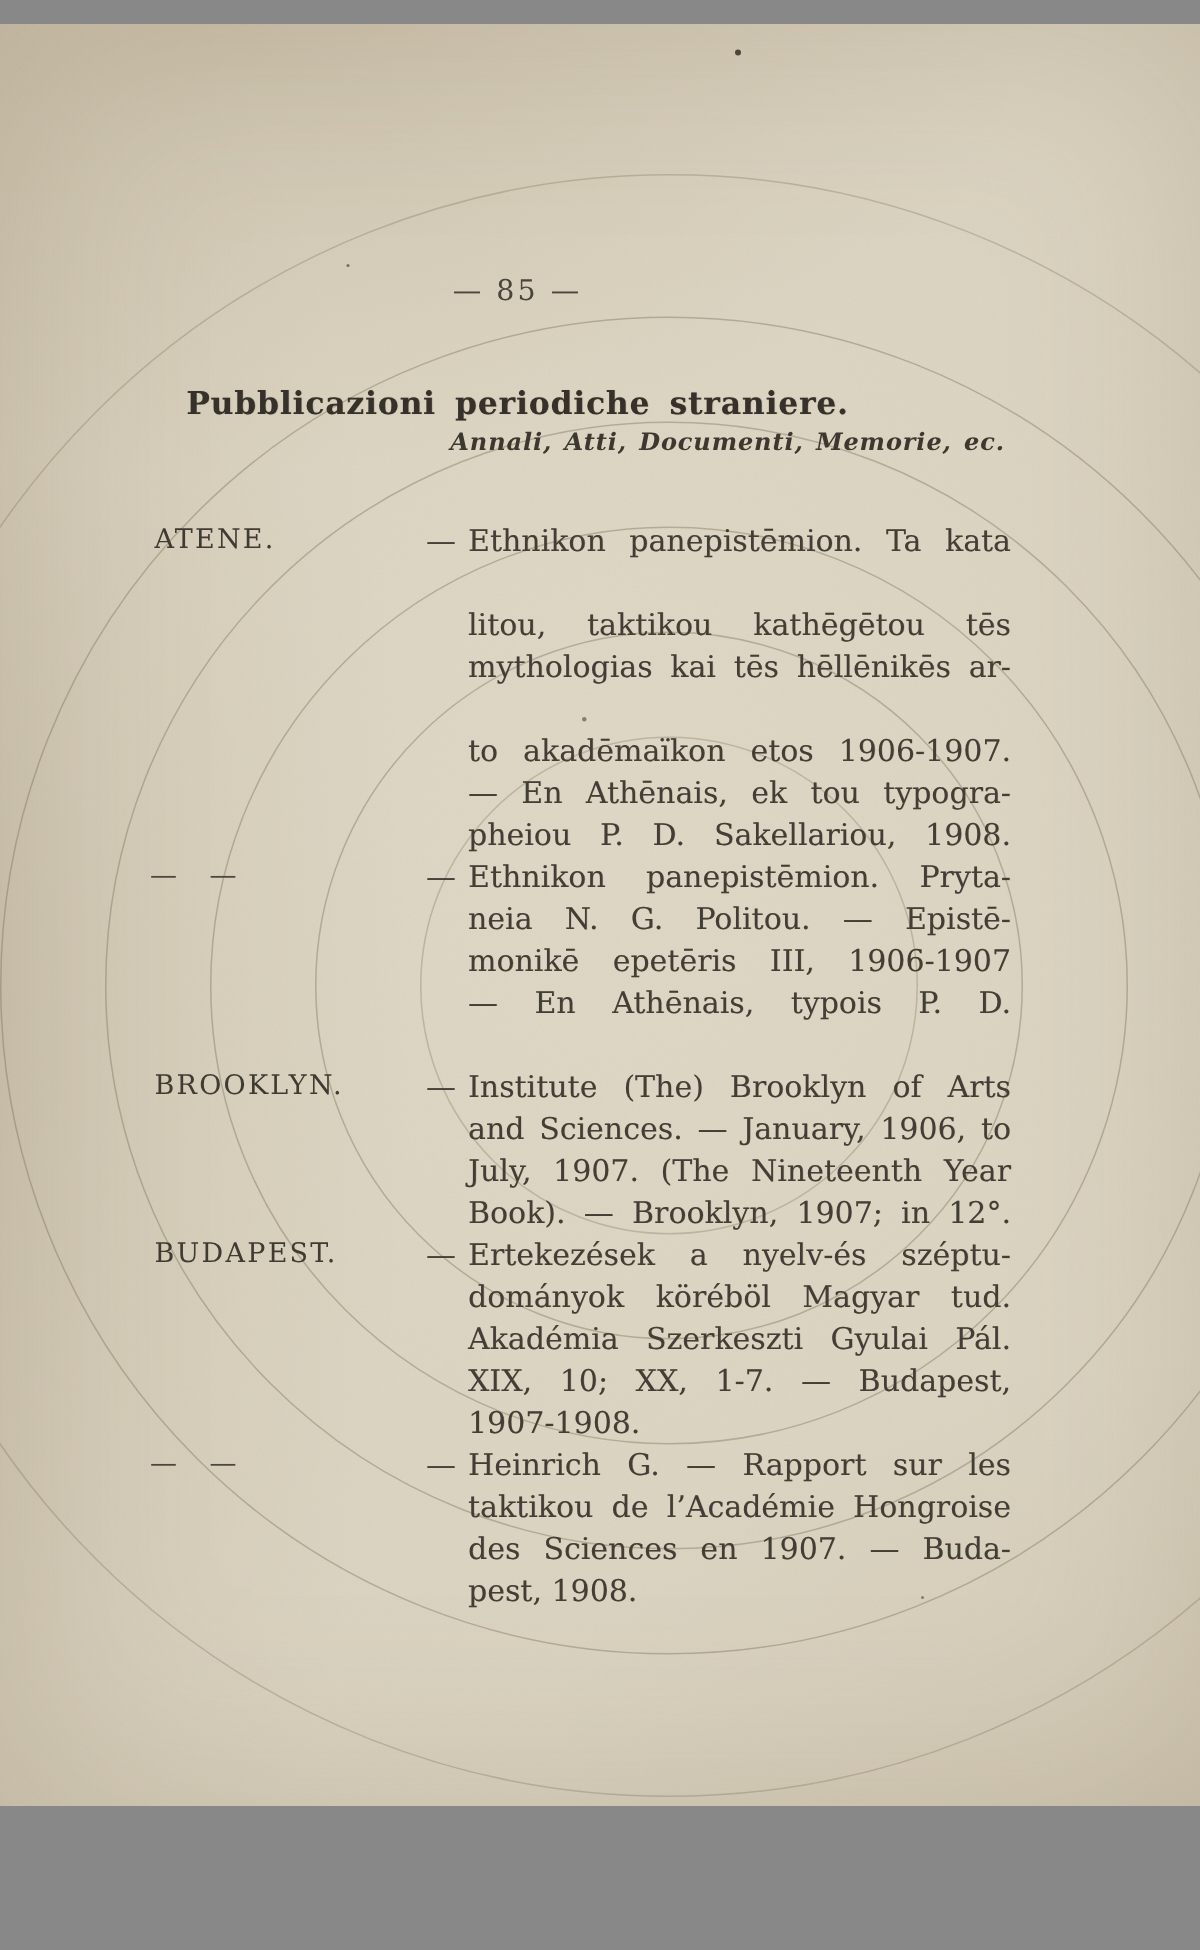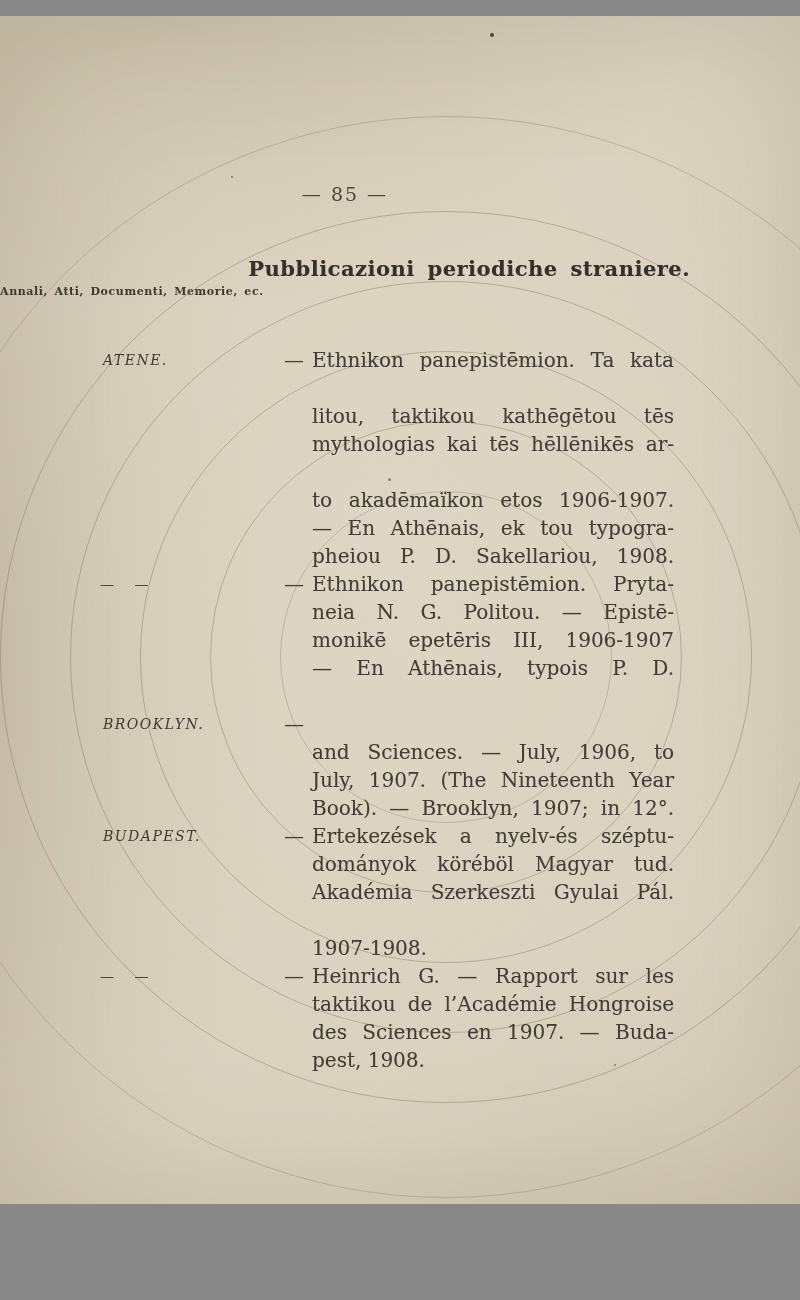--- a/index.html
+++ b/index.html
@@ -31,32 +31,32 @@
   .arc.a4{left:70px;top:265px;width:750px;height:750px;}
   .arc.a5{left:0px;top:195px;width:890px;height:890px;}
   .arc.a6{left:-95px;top:100px;width:1080px;height:1080px;border-color:rgba(112,102,79,0.30);}
   .pagenum{
     position:absolute;left:0;top:167px;width:690px;
     text-align:center;font-size:19px;letter-spacing:2px;
     color:#48423a;
   }
   .title{
     position:absolute;left:0;top:240px;width:690px;margin:0;
-    text-align:right;font-size:21px;font-weight:bold;
+    text-align:center;font-size:21px;font-weight:bold;
     letter-spacing:0.5px;word-spacing:5px;color:#332e27;
     text-shadow:0.3px 0.3px 0.5px rgba(51,46,39,0.35);
   }
   .subtitle{
     position:absolute;left:0;top:269px;width:670px;
-    text-align:left;font-size:11px;font-weight:bold;
+    text-align:right;font-size:16px;font-weight:bold;font-style:italic;
     letter-spacing:0.6px;word-spacing:2px;color:#3a352d;
   }
   .place{
     position:absolute;left:103px;width:210px;height:28px;line-height:28px;
-    font-size:14px;letter-spacing:1.5px;color:#3d3830;white-space:nowrap;font-style:italic;
+    font-size:18px;letter-spacing:1.5px;color:#3d3830;white-space:nowrap;
   }
   .place.ditto{letter-spacing:0;word-spacing:16px;color:#4a443b;}
   .edash{
     position:absolute;left:284px;width:26px;height:28px;line-height:28px;
     font-size:20px;color:#44403a;
   }
   .bl{
     position:absolute;left:312px;width:362px;height:28px;line-height:28px;
     font-size:20px;color:#403b33;
     text-align:justify;text-align-last:justify;
@@ -99,27 +99,29 @@
   <div class="bl" style="top:414px">mythologias kai tēs hēllēnikēs ar-</div>
   <div class="bl" style="top:470px">to akadēmaïkon etos 1906-1907.</div>
   <div class="bl" style="top:498px">— En Athēnais, ek tou typogra-</div>
   <div class="bl" style="top:526px">pheiou P. D. Sakellariou, 1908.</div>
 
   <div class="bl" style="top:554px">Ethnikon panepistēmion. Pryta-</div>
   <div class="bl" style="top:582px">neia N. G. Politou. — Epistē-</div>
   <div class="bl" style="top:610px">monikē epetēris III, 1906-1907</div>
   <div class="bl" style="top:638px">— En Athēnais, typois P. D.</div>
 
-  <div class="bl" style="top:722px">and Sciences. — July, 1906, to</div>
+  <div class="bl" style="top:694px">Institute (The) Brooklyn of Arts</div>
+  <div class="bl" style="top:722px">and Sciences. — January, 1906, to</div>
   <div class="bl" style="top:750px">July, 1907. (The Nineteenth Year</div>
   <div class="bl" style="top:778px">Book). — Brooklyn, 1907; in 12°.</div>
 
   <div class="bl" style="top:806px">Ertekezések a nyelv-és széptu-</div>
   <div class="bl" style="top:834px">dományok köréböl Magyar tud.</div>
   <div class="bl" style="top:862px">Akadémia Szerkeszti Gyulai Pál.</div>
+  <div class="bl" style="top:890px">XIX, 10; XX, 1-7. — Budapest,</div>
   <div class="bl end" style="top:918px">1907-1908.</div>
 
   <div class="bl" style="top:946px">Heinrich G. — Rapport sur les</div>
   <div class="bl" style="top:974px">taktikou de l’Académie Hongroise</div>
   <div class="bl" style="top:1002px">des Sciences en 1907. — Buda-</div>
   <div class="bl end" style="top:1030px">pest, 1908.</div>
 
   <div class="speck" style="left:490px;top:17px;width:4px;height:4px"></div>
   <div class="speck" style="left:231px;top:160px;width:2px;height:2px;opacity:.7"></div>
   <div class="speck" style="left:388px;top:462px;width:3px;height:3px;opacity:.6"></div>

